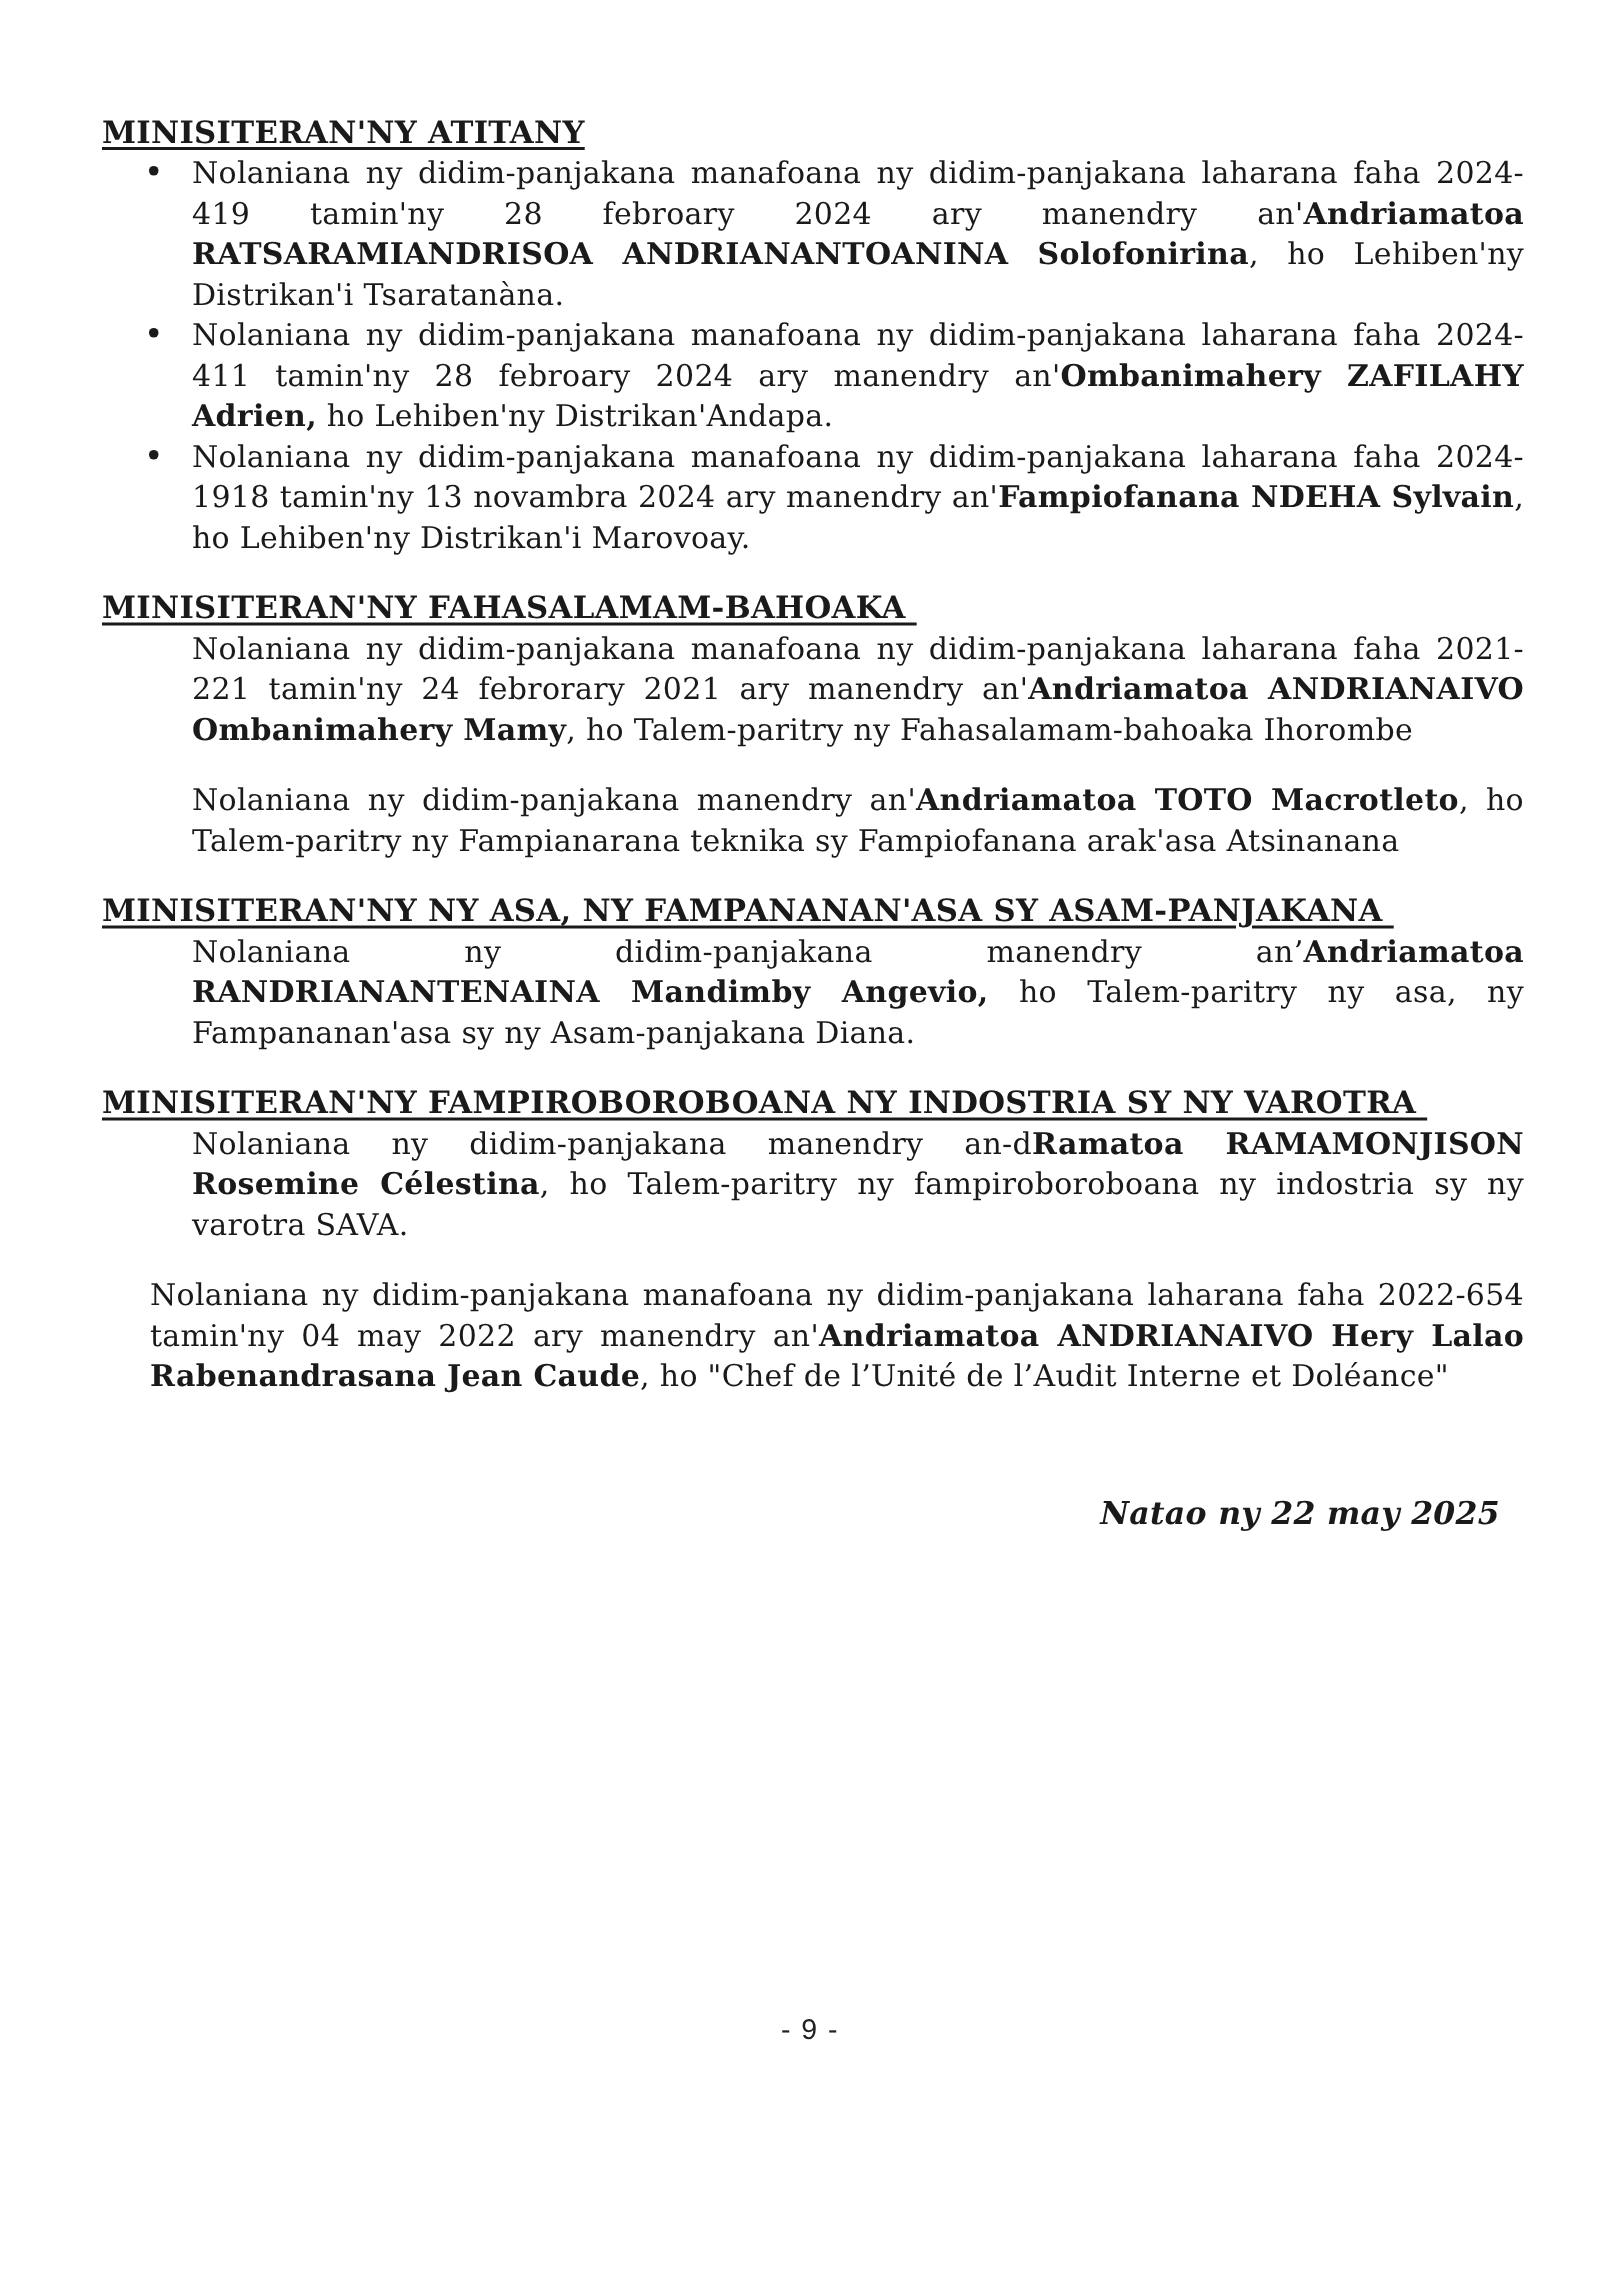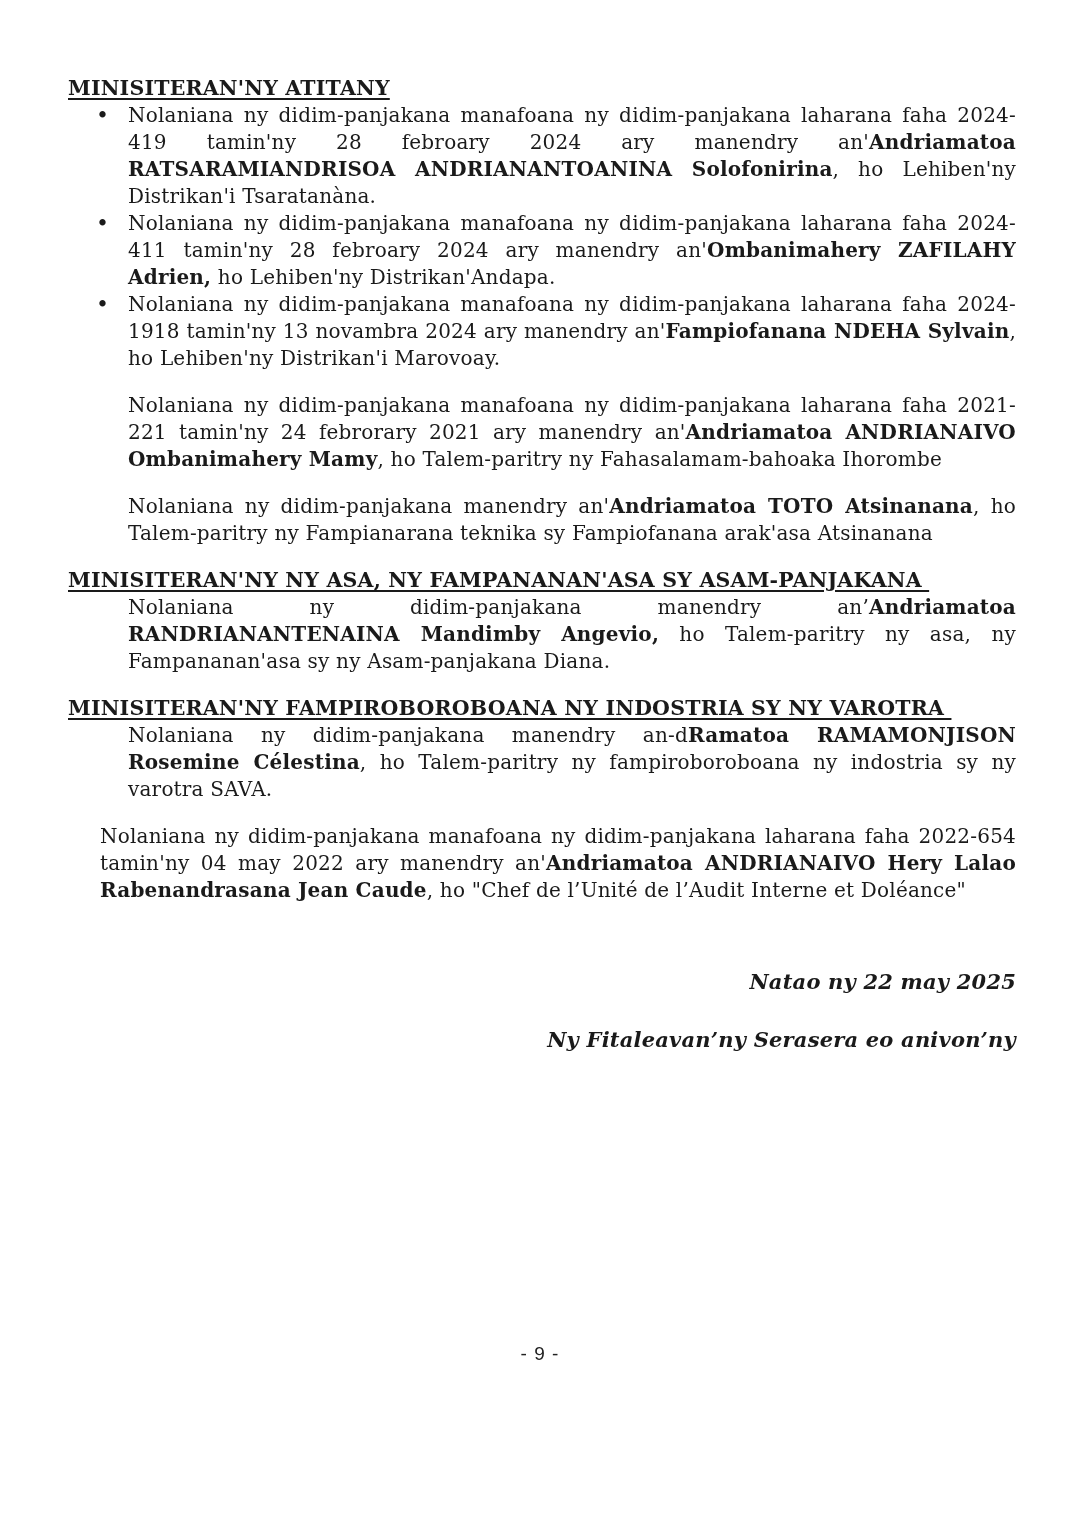--- a/index.html
+++ b/index.html
@@ -60,21 +60,21 @@
   .body-para.small-indent { padding-left: 32px; }
   b { font-weight: bold; }
   .footer-block {
     margin-top: 64px;
     text-align: right;
     font-weight: bold;
     font-style: italic;
     font-size: 21px;
     line-height: 28px;
   }
-  .date-line { margin: 0 0 30px 0; }
+  .date-line { margin: 0 16px 30px 0; }
   .signature-line { margin: 0; }
   .page-number {
     position: absolute;
     left: 0;
     bottom: 22px;
     width: 100%;
     text-align: center;
     font-family: "Liberation Sans", sans-serif;
     font-size: 19px;
     color: #222;
@@ -89,38 +89,38 @@
   <main id="sections-root">
       <section class="section">
         <h2 class="section-title">MINISITERAN'NY ATITANY</h2>
         <ul class="bullet-list">
           <li class="bullet-item">Nolaniana ny didim-panjakana manafoana ny didim-panjakana laharana faha 2024-419 tamin'ny 28 febroary 2024 ary manendry an'<b>Andriamatoa RATSARAMIANDRISOA ANDRIANANTOANINA Solofonirina</b>, ho Lehiben'ny Distrikan'i Tsaratanàna.</li>
           <li class="bullet-item">Nolaniana ny didim-panjakana manafoana ny didim-panjakana laharana faha 2024-411 tamin'ny 28 febroary 2024 ary manendry an'<b>Ombanimahery ZAFILAHY Adrien,</b> ho Lehiben'ny Distrikan'Andapa.</li>
           <li class="bullet-item">Nolaniana ny didim-panjakana manafoana ny didim-panjakana laharana faha 2024-1918 tamin'ny 13 novambra 2024 ary manendry an'<b>Fampiofanana NDEHA Sylvain</b>, ho Lehiben'ny Distrikan'i Marovoay.</li>
         </ul>
       </section>
       <section class="section">
+        <h2 class="section-title">MINISITERAN'NY FAHASALAMAM-BAHOAKA&nbsp;</h2>
         <p class="body-para">Nolaniana ny didim-panjakana manafoana ny didim-panjakana laharana faha 2021-221 tamin'ny 24 febrorary 2021 ary manendry an'<b>Andriamatoa ANDRIANAIVO Ombanimahery Mamy</b>, ho Talem-paritry ny Fahasalamam-bahoaka Ihorombe</p>
       </section>
       <section class="section">
-        <p class="body-para">Nolaniana ny didim-panjakana manendry an'<b>Andriamatoa TOTO Atsinanana</b>, ho Talem-paritry ny Fampianarana teknika sy Fampiofanana arak'asa Atsinanana</p>
+        <p class="body-para">Nolaniana ny didim-panjakana manendry an'<b>Andriamatoa TOTO Macrotleto</b>, ho Talem-paritry ny Fampianarana teknika sy Fampiofanana arak'asa Atsinanana</p>
       </section>
       <section class="section">
         <h2 class="section-title">MINISITERAN'NY NY ASA, NY FAMPANANAN'ASA SY ASAM-PANJAKANA&nbsp;</h2>
         <p class="body-para">Nolaniana ny didim-panjakana manendry an’<b>Andriamatoa RANDRIANANTENAINA Mandimby Angevio,</b> ho Talem-paritry ny asa, ny Fampananan'asa sy ny Asam-panjakana Diana.</p>
       </section>
       <section class="section">
         <h2 class="section-title">MINISITERAN'NY FAMPIROBOROBOANA NY INDOSTRIA SY NY VAROTRA&nbsp;</h2>
         <p class="body-para">Nolaniana ny didim-panjakana manendry an-d<b>Ramatoa RAMAMONJISON Rosemine Célestina</b>, ho Talem-paritry ny fampiroboroboana ny indostria sy ny varotra SAVA.</p>
       </section>
       <section class="section">
         <p class="body-para small-indent">Nolaniana ny didim-panjakana manafoana ny didim-panjakana laharana faha 2022-654 tamin'ny 04 may 2022 ary manendry an'<b>Andriamatoa ANDRIANAIVO Hery Lalao Rabenandrasana Jean Caude</b>, ho "Chef de l’Unité de l’Audit Interne et Doléance"</p>
       </section>
     </main>
 
   <div class="footer-block">
     <p class="date-line">Natao ny 22 may 2025</p>
-    <p class="signature-line">Ny Fitaleavan’ny Serasera eo anivon’ny</p>
   </div>
 
   <div class="page-number">- 9 -</div>
 
 </div>
 
 </body></html>

